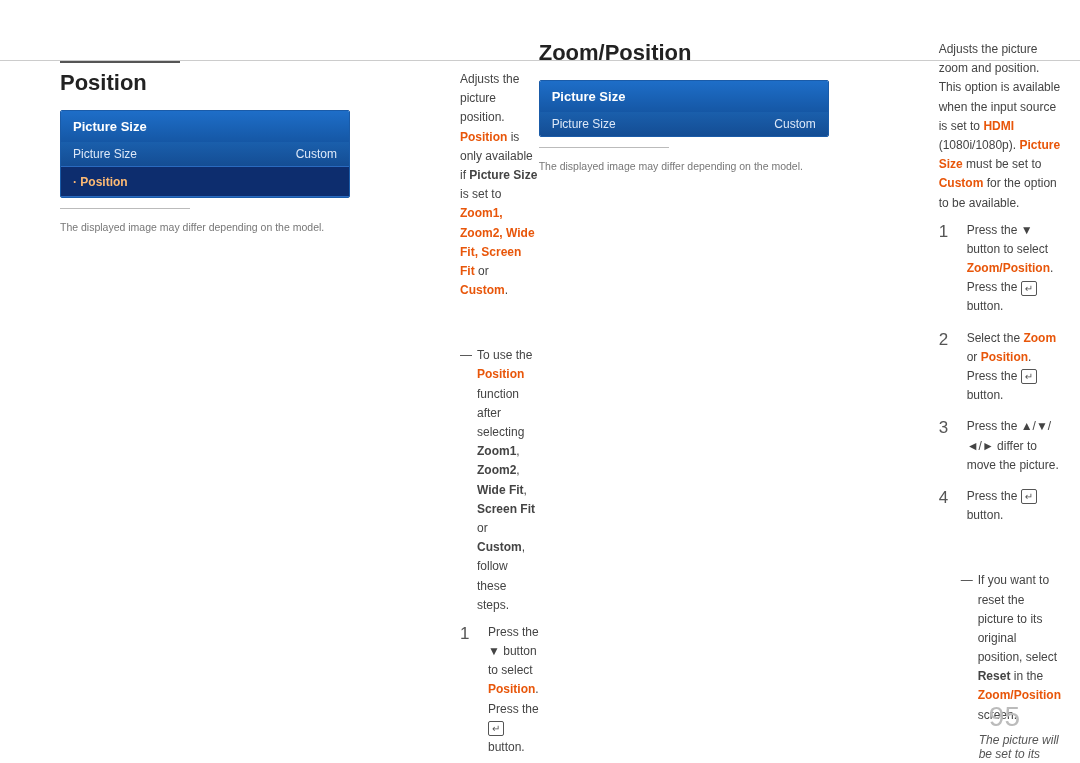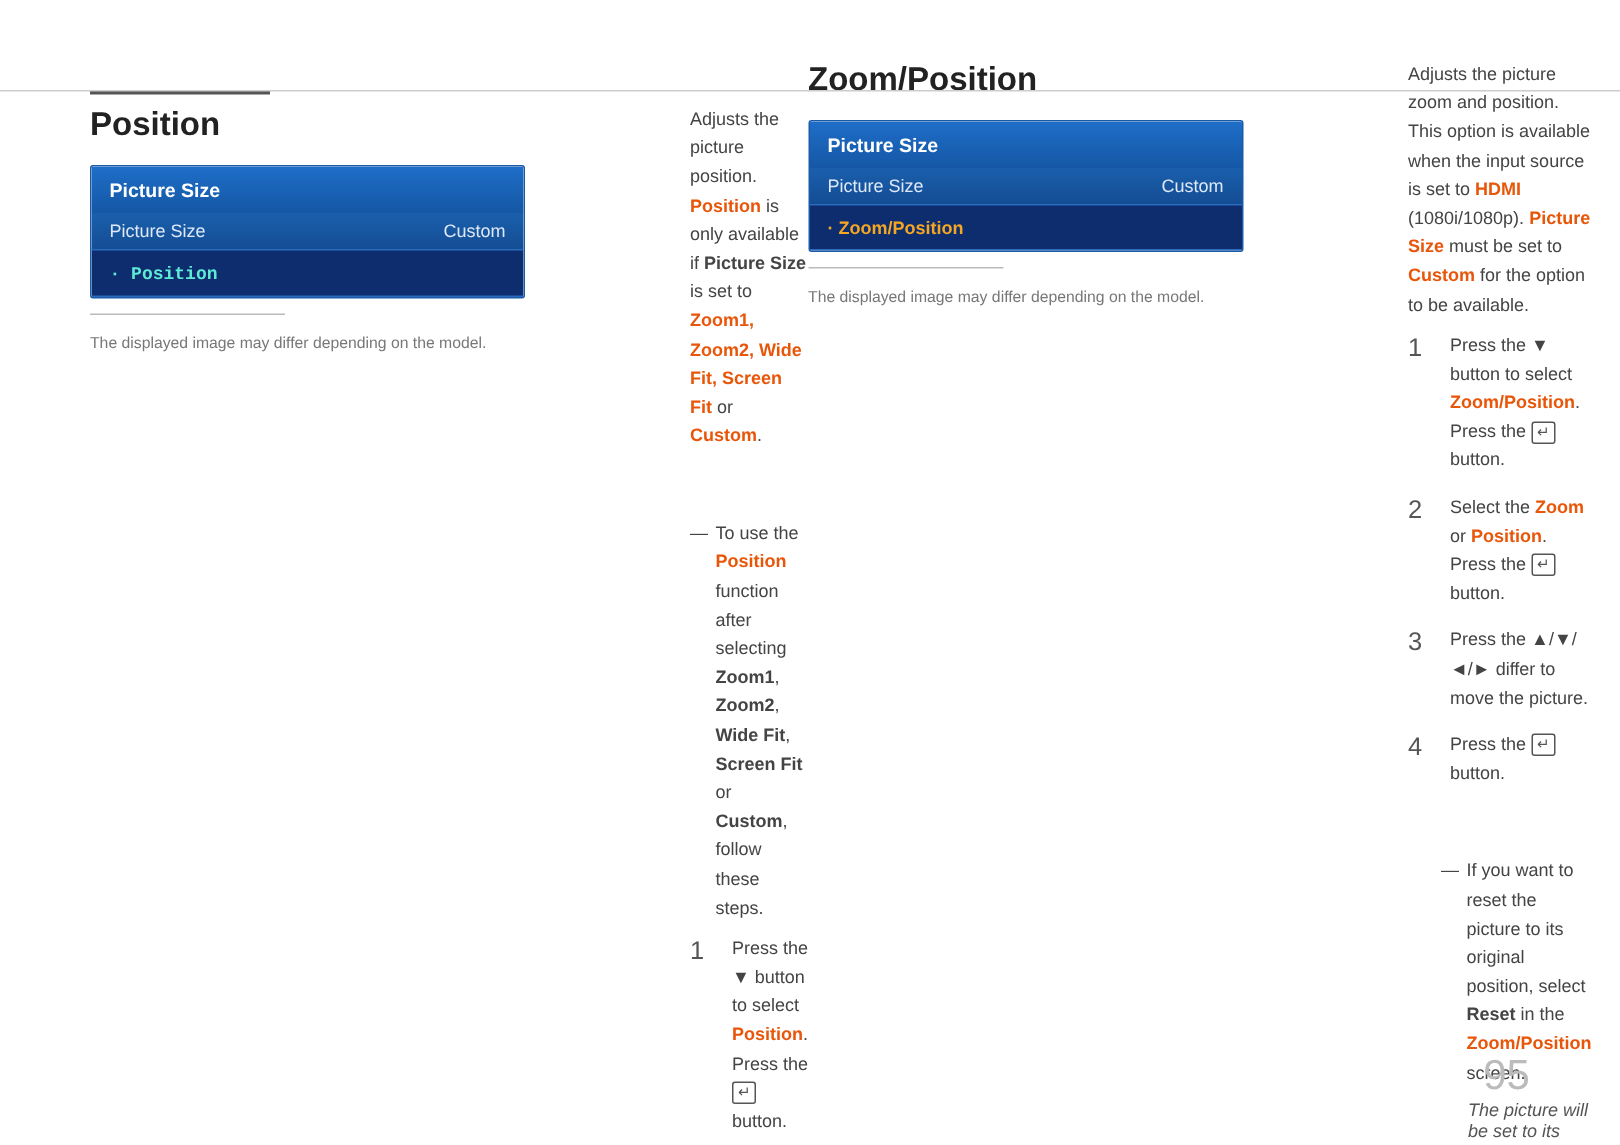--- a/index.html
+++ b/index.html
@@ -95,24 +95,23 @@
     }
 
     .picture-size-selected {
       background: #0d2d6e;
       padding: 7px 12px;
       border-top: 1px solid #2a6abf;
       border-bottom: 1px solid #2a6abf;
     }
 
     .selected-label {
-      color: #5eead4;
-      font-size: 12px;
-      font-weight: bold;
-      font-family: Liberation Mono, monospace;
+      color: #fdba74;
+      font-size: 12px;
+      font-weight: bold;
     }
 
     .selected-label-zoom {
       color: #f5a623;
       font-size: 12px;
       font-weight: bold;
     }
 
     .divider-line {
       width: 130px;
@@ -281,23 +280,20 @@
   <div class="section" style="margin-top: 0;">
     <div class="section-left">
       <h2 class="section-title">Zoom/Position</h2>
 
       <div class="picture-size-box">
         <div class="picture-size-header">Picture Size</div>
         <div class="picture-size-row">
           <span>Picture Size</span>
           <span>Custom</span>
         </div>
-        <div class="picture-size-selected">
-          <span class="selected-label-zoom">· Zoom/Position</span>
-        </div>
       </div>
 
       <div class="divider-line"></div>
       <div class="footnote-area">
         <span class="note-text">The displayed image may differ depending on the model.</span>
       </div>
     </div>
 
     <div class="section-right">
       <p class="description-text">

